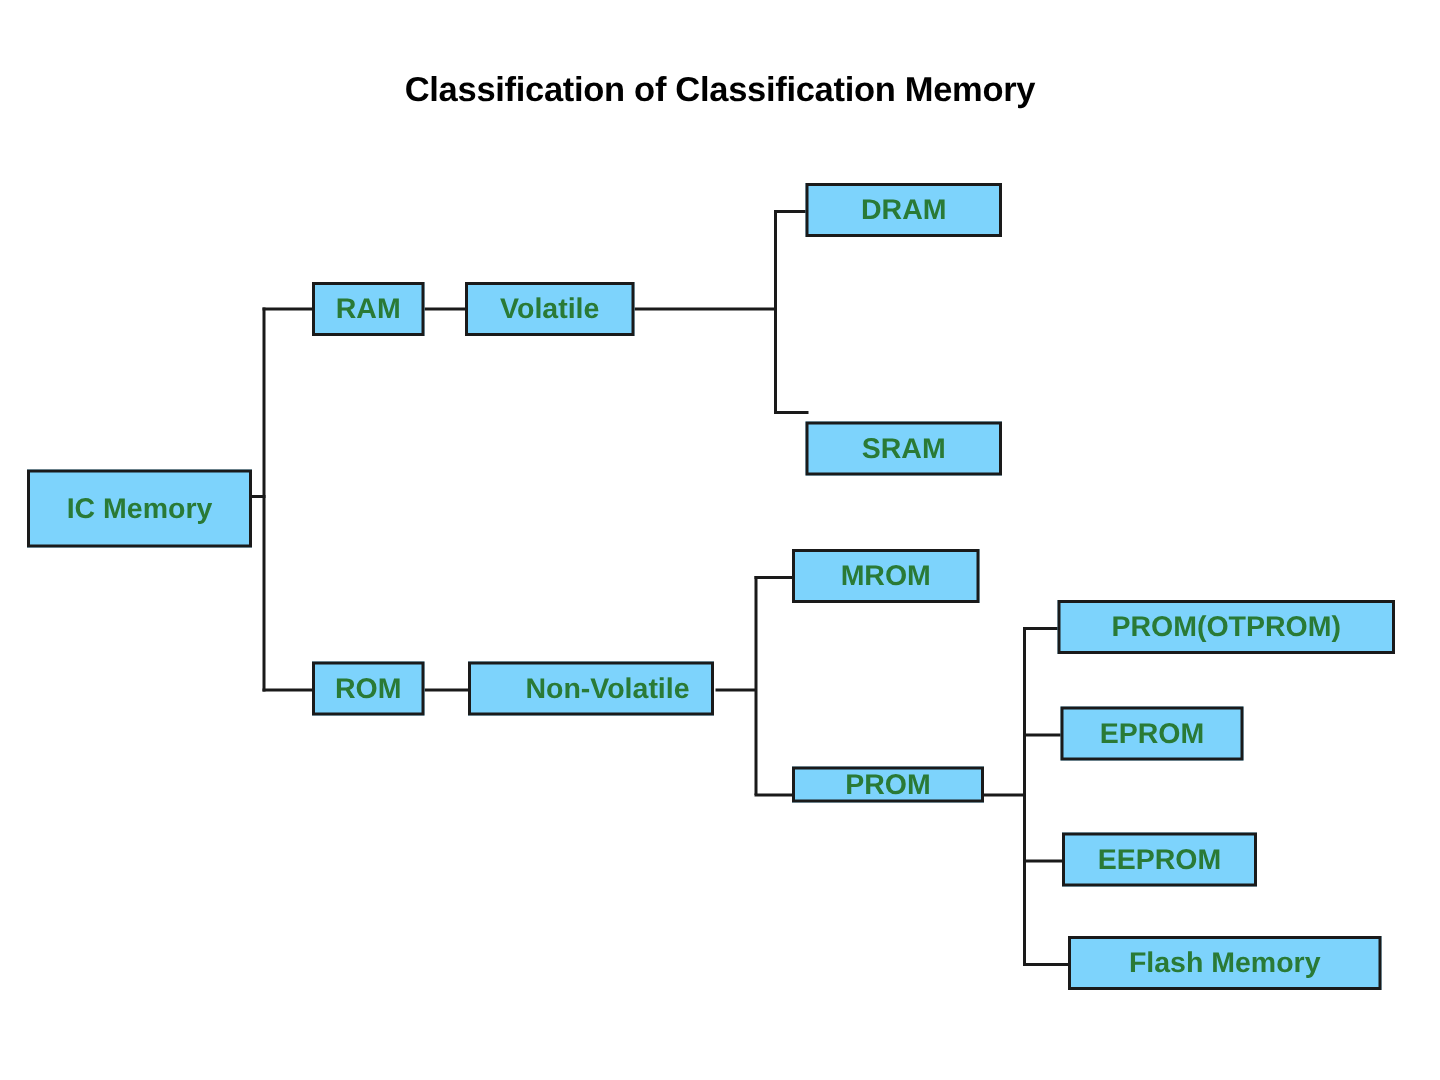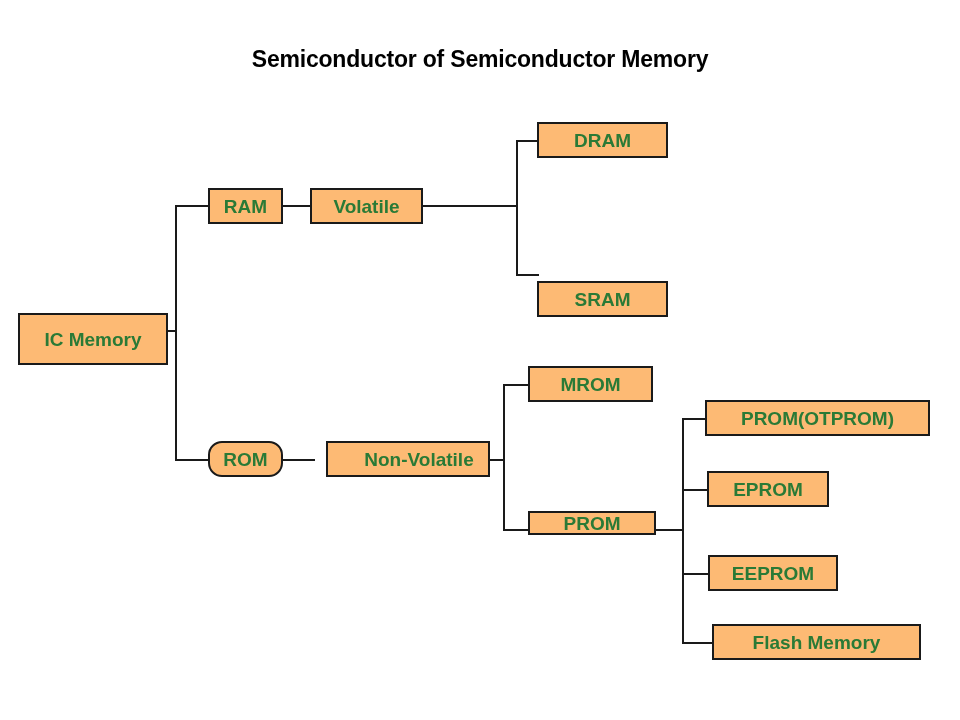--- a/index.html
+++ b/index.html
@@ -27,21 +27,21 @@
     font-size: 23px;
     font-weight: bold;
     color: #000000;
     letter-spacing: -0.2px;
     white-space: nowrap;
   }
   .node {
     position: absolute;
     box-sizing: border-box;
     border: 2px solid #3b82f6;
-    background: #fdba74;
+    background: #7dd3fc;
     color: #2a7a36;
     font-size: 19px;
     font-weight: bold;
     display: flex;
     align-items: center;
     justify-content: center;
     line-height: 1;
     z-index: 3;
     white-space: nowrap;
   }
@@ -51,21 +51,21 @@
     z-index: 1;
   }
   .connector.h { height: 2px; }
   .connector.v { width: 2px; }
 </style>
 </head>
 <body>
 
 <div id="canvas">
 
-  <div id="diagram-title">Semiconductor of Semiconductor Memory</div>
+  <div id="diagram-title">Classification of Classification Memory</div>
 
   <div id="connector-layer">
       <div class="connector h" style="left: 168px; top: 330px; width: 9px; background: rgb(26, 26, 26);"></div>
       <div class="connector v" style="left: 175px; top: 205px; height: 256px; background: rgb(26, 26, 26);"></div>
       <div class="connector h" style="left: 175px; top: 205px; width: 35px; background: rgb(26, 26, 26);"></div>
       <div class="connector h" style="left: 175px; top: 459px; width: 35px; background: rgb(26, 26, 26);"></div>
       <div class="connector h" style="left: 283px; top: 205px; width: 29px; background: rgb(26, 26, 26);"></div>
       <div class="connector h" style="left: 423px; top: 205px; width: 94px; background: rgb(26, 26, 26);"></div>
       <div class="connector v" style="left: 516px; top: 140px; height: 135px; background: rgb(26, 26, 26);"></div>
       <div class="connector h" style="left: 516px; top: 140px; width: 23px; background: rgb(26, 26, 26);"></div>
@@ -81,22 +81,22 @@
       <div class="connector h" style="left: 682px; top: 489px; width: 27px; background: rgb(26, 26, 26);"></div>
       <div class="connector h" style="left: 682px; top: 573px; width: 28px; background: rgb(26, 26, 26);"></div>
       <div class="connector h" style="left: 682px; top: 642px; width: 32px; background: rgb(26, 26, 26);"></div>
     </div>
   <div id="node-layer">
       <div class="node" style="left: 18px; top: 313px; width: 150px; height: 52px; color: rgb(42, 122, 54); border-color: rgb(26, 26, 26);">IC Memory</div>
       <div class="node" style="left: 208px; top: 188px; width: 75px; height: 36px; color: rgb(42, 122, 54); border-color: rgb(26, 26, 26);">RAM</div>
       <div class="node" style="left: 310px; top: 188px; width: 113px; height: 36px; color: rgb(42, 122, 54); border-color: rgb(26, 26, 26);">Volatile</div>
       <div class="node" style="left: 537px; top: 122px; width: 131px; height: 36px; color: rgb(42, 122, 54); border-color: rgb(26, 26, 26);">DRAM</div>
       <div class="node" style="left: 537px; top: 256px; width: 131px; height: 36px; color: rgb(42, 122, 54); border-color: rgb(26, 26, 26); margin-top: 25px;">SRAM</div>
-      <div class="node" style="left: 208px; top: 441px; width: 75px; height: 36px; color: rgb(42, 122, 54); border-color: rgb(26, 26, 26); border-radius: 14px;">ROM</div>
-      <div class="node" style="left: 326px; top: 441px; width: 164px; height: 36px; color: rgb(42, 122, 54); border-color: rgb(26, 26, 26); padding-left: 22px;">Non-Volatile</div>
+      <div class="node" style="left: 208px; top: 441px; width: 75px; height: 36px; color: rgb(42, 122, 54); border-color: rgb(26, 26, 26);">ROM</div>
+      <div class="node" style="left: 312px; top: 441px; width: 164px; height: 36px; color: rgb(42, 122, 54); border-color: rgb(26, 26, 26); padding-left: 22px;">Non-Volatile</div>
       <div class="node" style="left: 528px; top: 366px; width: 125px; height: 36px; color: rgb(42, 122, 54); border-color: rgb(26, 26, 26);">MROM</div>
       <div class="node" style="left: 528px; top: 511px; width: 128px; height: 24px; color: rgb(42, 122, 54); border-color: rgb(26, 26, 26);">PROM</div>
       <div class="node" style="left: 705px; top: 400px; width: 225px; height: 36px; color: rgb(42, 122, 54); border-color: rgb(26, 26, 26);">PROM(OTPROM)</div>
       <div class="node" style="left: 707px; top: 471px; width: 122px; height: 36px; color: rgb(42, 122, 54); border-color: rgb(26, 26, 26);">EPROM</div>
       <div class="node" style="left: 708px; top: 555px; width: 130px; height: 36px; color: rgb(42, 122, 54); border-color: rgb(26, 26, 26);">EEPROM</div>
       <div class="node" style="left: 712px; top: 624px; width: 209px; height: 36px; color: rgb(42, 122, 54); border-color: rgb(26, 26, 26);">Flash Memory</div>
     </div>
 
 </div>
 

